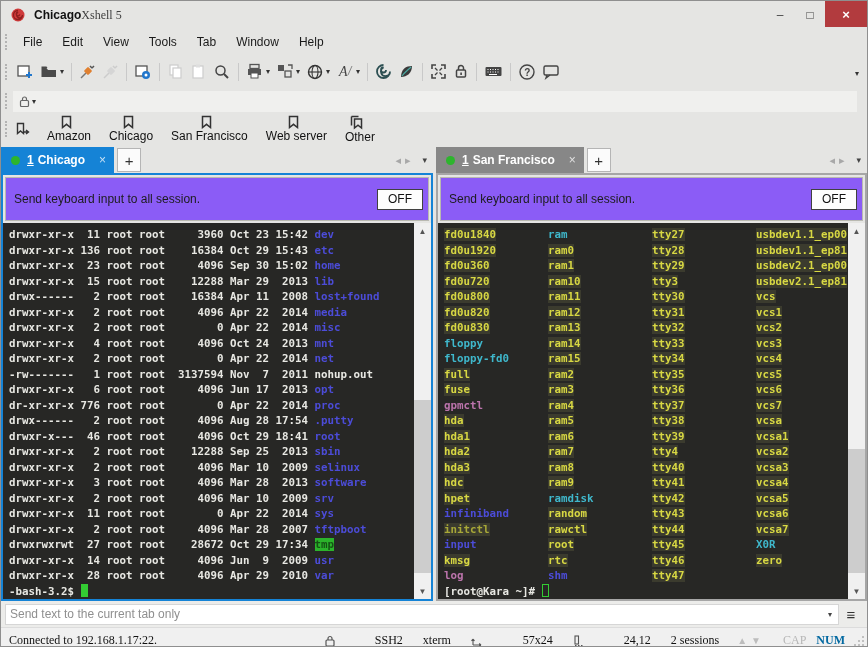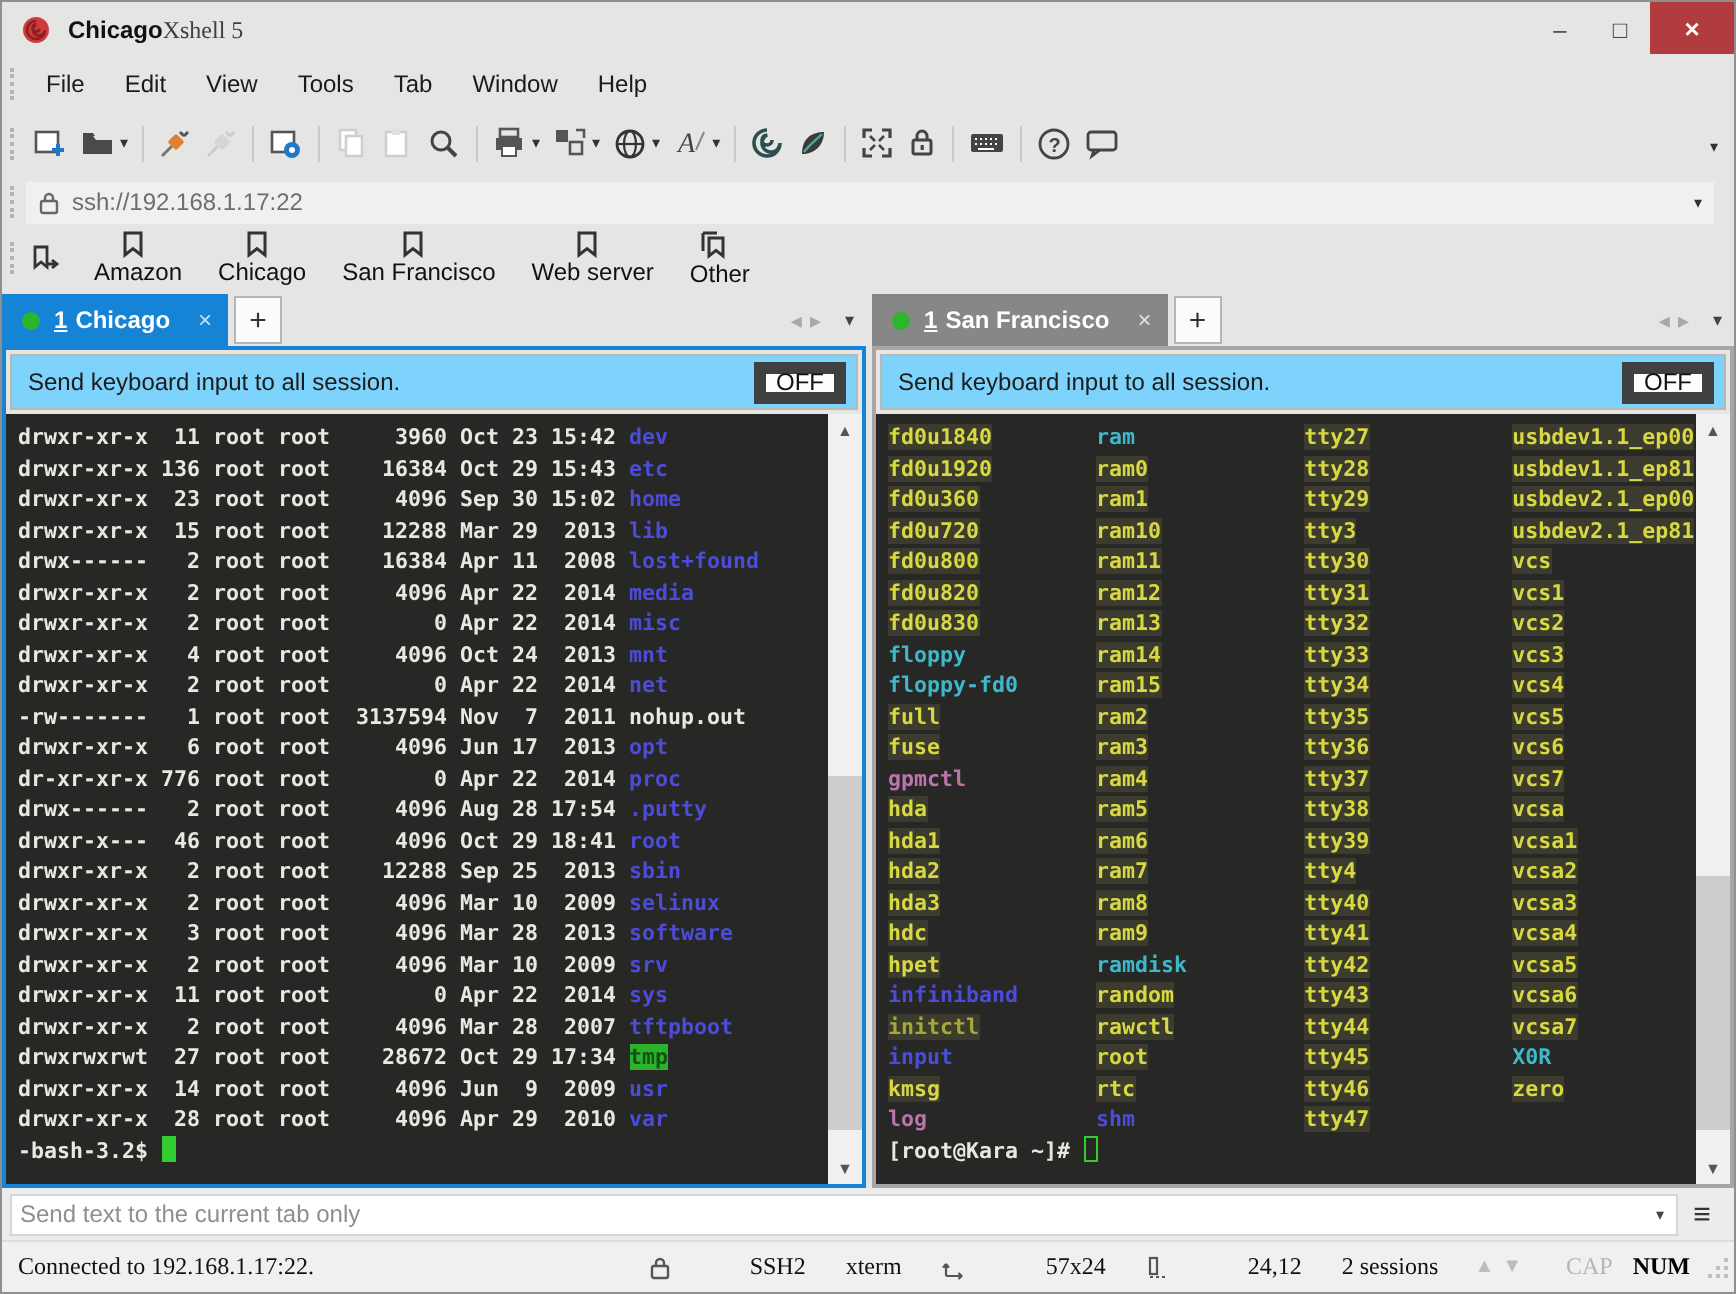--- a/index.html
+++ b/index.html
@@ -61,25 +61,25 @@
   .newtab { width:24px; height:24px; margin-left:3px; background:#fbfbfb; border:1px solid #b5b5b5;
             display:flex; align-items:center; justify-content:center; font-size:15px; color:#333; }
   .strip-nav { margin-left:auto; display:flex; align-items:center; padding-right:6px; color:#a8a8a8; }
   .strip-nav .arr { font-size:11px; margin:0 2px; }
   .strip-nav .ddk { color:#444; font-size:9px; margin-left:10px; }
 
   .session-box { flex:1; display:flex; flex-direction:column; }
   .session-box.focus { border:2px solid #1583d6; }
   .session-box.blur  { border:2px solid #a6a6a6; }
 
-  .broadcast { height:28px; margin:2px; background:#7dd3fc; border:1px solid #b9b9b1;
+  .broadcast { height:44px; margin:2px; background:#8b5cf6; border:1px solid #b9b9b1;
                display:flex; align-items:center; flex:none; }
   .broadcast .msg { margin-left:8px; color:#1c1c1c; }
   .broadcast .offbtn { margin-left:auto; margin-right:5px; width:46px; height:21px;
-               background:#fdfdfd; border:6px solid #404040; display:flex; align-items:center;
+               background:#fdfdfd; border:1px solid #404040; display:flex; align-items:center;
                justify-content:center; color:#111; }
 
   .termwrap { flex:1; display:flex; }
   .term { flex:1; background:#272725; overflow:hidden; padding:4px 0 0 6px;
           font-family:"DejaVu Sans Mono", monospace; font-size:10.8px; line-height:15.5px;
           font-weight:bold; color:#e8e8e3; white-space:pre; }
   .tline { height:15.5px; }
   .t-dir  { color:#4c4cd8; }
   .t-file { color:#e8e8e3; }
   .t-b    { color:#d8d843; background:#3b3b2e; }
@@ -107,21 +107,21 @@
 
   
   .statusbar { height:26px; display:flex; align-items:center; background:#f0f0f0;
                border-top:1px solid #dcdcdc; flex:none; padding:0 2px 0 8px;font-family:Liberation Serif, serif; }
   .st-left { color:#111; }
   .st-right { margin-left:auto; display:flex; align-items:center; }
   .st-item { display:flex; align-items:center; padding:0 10px; color:#111;gap:36px; }
   .st-item svg { margin-right:4px; }
   .st-arrows { color:#bdbdbd; font-size:10px; padding:0 8px; letter-spacing:4px; }
   .st-cap { color:#b6b6b6; padding:0 4px 0 10px; }
-  .st-num { color:#000000; font-weight:bold; padding:0 6px; }
+  .st-num { color:#0369a1; font-weight:bold; padding:0 6px; }
   .st-grip { width:12px; height:12px; margin-left:2px; }
 </style>
 </head>
 <body>
 
 <div class="titlebar">
   <svg class="app-icon" viewBox="0 0 16 16">
     <circle cx="8" cy="8" r="6.5" fill="#cf3b3b"></circle>
     <path d="M8 3.5 A4.5 4.5 0 1 0 12.5 8 A3 3 0 1 1 8 5.2 A1.8 1.8 0 1 0 9.8 7.4" fill="none" stroke="#8e1f1f" stroke-width="1.3"></path>
   </svg>
@@ -284,21 +284,20 @@
   <div style="margin-left:auto; padding-right:8px;"><span class="dd">▾</span></div>
 </div>
 
 <div class="addressbar">
   <div class="grip"></div>
   <div class="addr-field">
     <svg width="11" height="13" viewBox="0 0 11 13">
         <rect x="1.5" y="5.5" width="8" height="6" rx="1" fill="none" stroke="#666" stroke-width="1.2"></rect>
         <path d="M3.5 5.5 V4 a2 2 0 0 1 4 0 V5.5" fill="none" stroke="#666" stroke-width="1.2"></path>
       </svg>
-    <span class="addr-url">ssh://192.168.1.17:22</span>
     <span class="dd">▾</span>
   </div>
 </div>
 
 <div class="bookmarksbar">
   <div class="grip"></div>
   <div class="bm-add">
     <svg width="15" height="15" viewBox="0 0 15 15">
         <path d="M2.5 1.5 h6 v10 l-3 -2.5 l-3 2.5 z" fill="none" stroke="#333" stroke-width="1.4"></path>
         <path d="M9 10 h4 m-2 -2 l2.5 2 l-2.5 2" fill="none" stroke="#333" stroke-width="1.4"></path>

